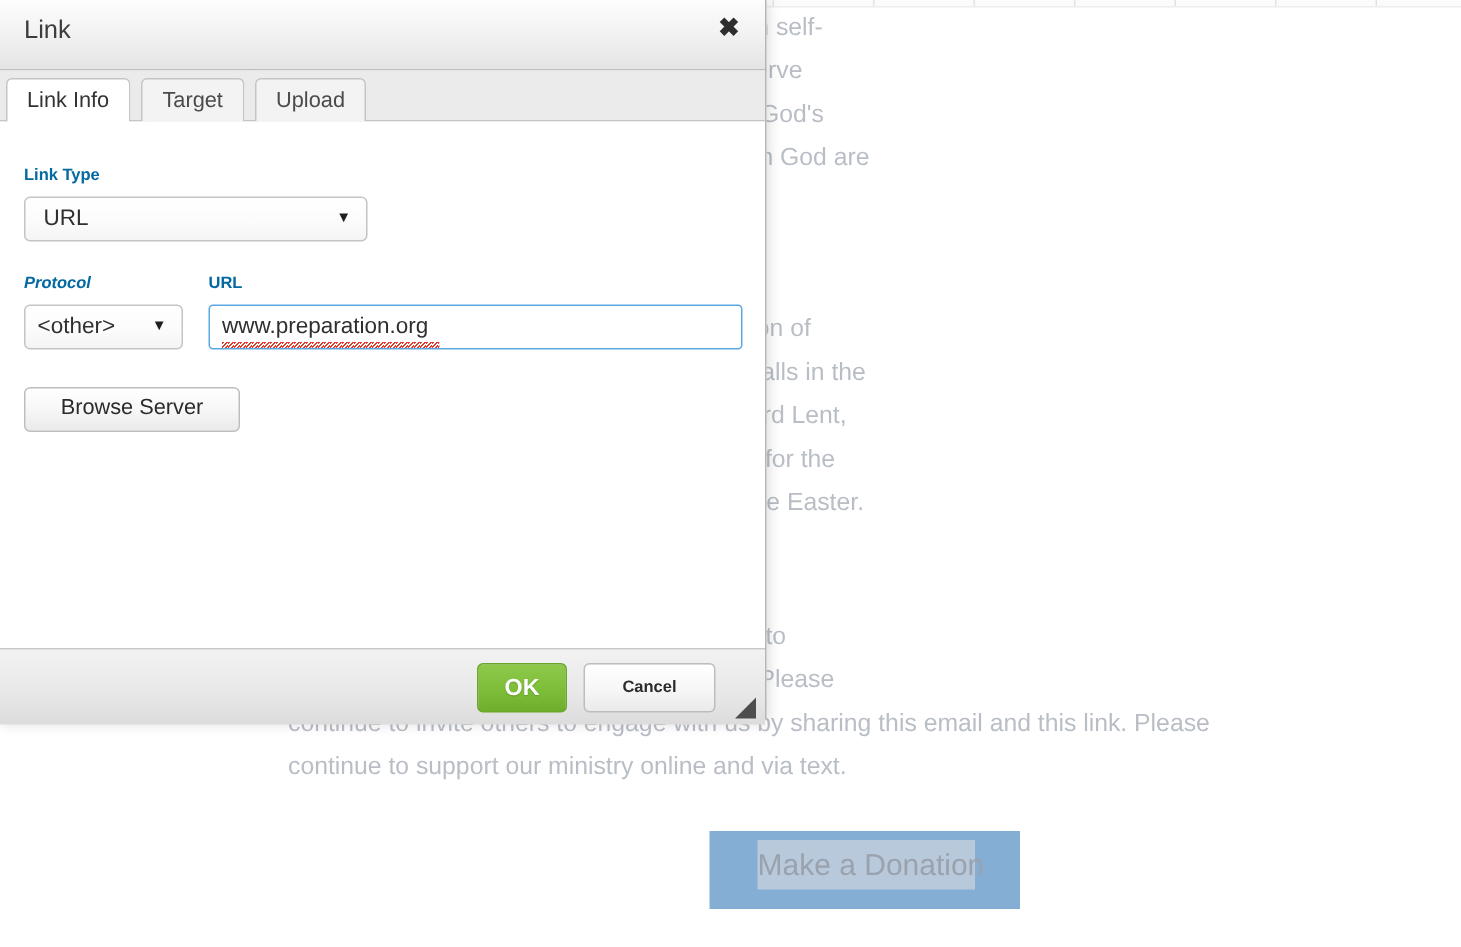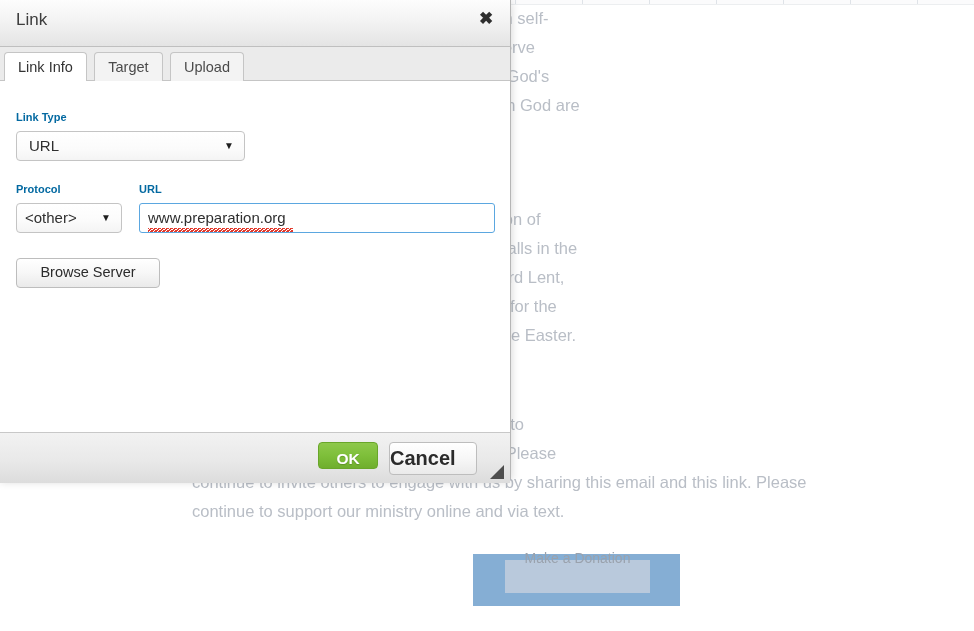--- a/index.html
+++ b/index.html
@@ -59,25 +59,25 @@
     background: #85aed4;
   }
   .donation-inner {
     position: absolute;
     left: 505px; top: 560px;
     width: 145px; height: 33px;
     background: #b9c9dc;
   }
   .donation-label {
     position: absolute;
-    left: 505px; top: 548px;
+    left: 505px; top: 567px;
     width: 145px;
     text-align: center;
     color: #9aa2ad;
-    font-size: 14px;
+    font-size: 20px;
     line-height: 20px;
     font-family: "Liberation Sans", sans-serif;
     white-space: nowrap;
   }
 
   
   #link-dialog {
     position: absolute;
     left: 0px; top: 0px;
     width: 511px;
@@ -159,21 +159,21 @@
     box-sizing: border-box;
   }
   .field-label {
     position: absolute;
     font-size: 11px;
     font-weight: bold;
     color: #0369a1;
     font-family: "Liberation Sans", sans-serif;
   }
   #lbl-link-type { left: 16px; top: 30px; }
-  #lbl-protocol  { left: 16px; top: 102px; }
+  #lbl-protocol  { left: 16px; top: 102px; font-style: italic; }
   #lbl-url       { left: 139px; top: 102px; }
 
   .select-box {
     position: absolute;
     background: linear-gradient(to bottom, #ffffff 0%, #fbfbfb 60%, #f4f4f4 100%);
     border: 1px solid #c4c4c4;
     border-radius: 4px;
     box-sizing: border-box;
     font-size: 15px;
     color: #2f2f2f;
@@ -256,41 +256,41 @@
   .dlg-footer {
     position: relative;
     height: 51px;
     background: linear-gradient(to bottom, #f2f2f2 0%, #e9e9e9 55%, #dcdcdc 100%);
     border-top: 1px solid #c8c8c8;
     box-sizing: border-box;
   }
   #btn-ok {
     position: absolute;
     right: 132px; top: 9px;
-    width: 60px; height: 27px;
+    width: 60px; height: 33px;
     background: linear-gradient(to bottom, #8ec84b 0%, #7ebf3a 50%, #6fae2d 100%);
     border: 1px solid #69a62a;
     border-radius: 4px;
     color: #ffffff;
     font-size: 15.5px;
     font-weight: bold;
     line-height: 31px;
     text-align: center;
     cursor: pointer;
     box-sizing: border-box;
     text-shadow: 0 1px 1px rgba(0,0,0,0.18);
   }
   #btn-cancel {
     position: absolute;
     right: 33px; top: 9px;
     width: 88px; height: 33px;
-    font-size: 20px;
+    font-size: 11px;
     font-weight: bold;
     line-height: 31px;
-    text-align: left;
+    text-align: center;
   }
   .resize-grip {
     position: absolute;
     right: 6px; bottom: 4px;
     width: 0; height: 0;
     border-left: 14px solid transparent;
     border-bottom: 14px solid #4d4d4d;
     cursor: nwse-resize;
   }
 </style>

